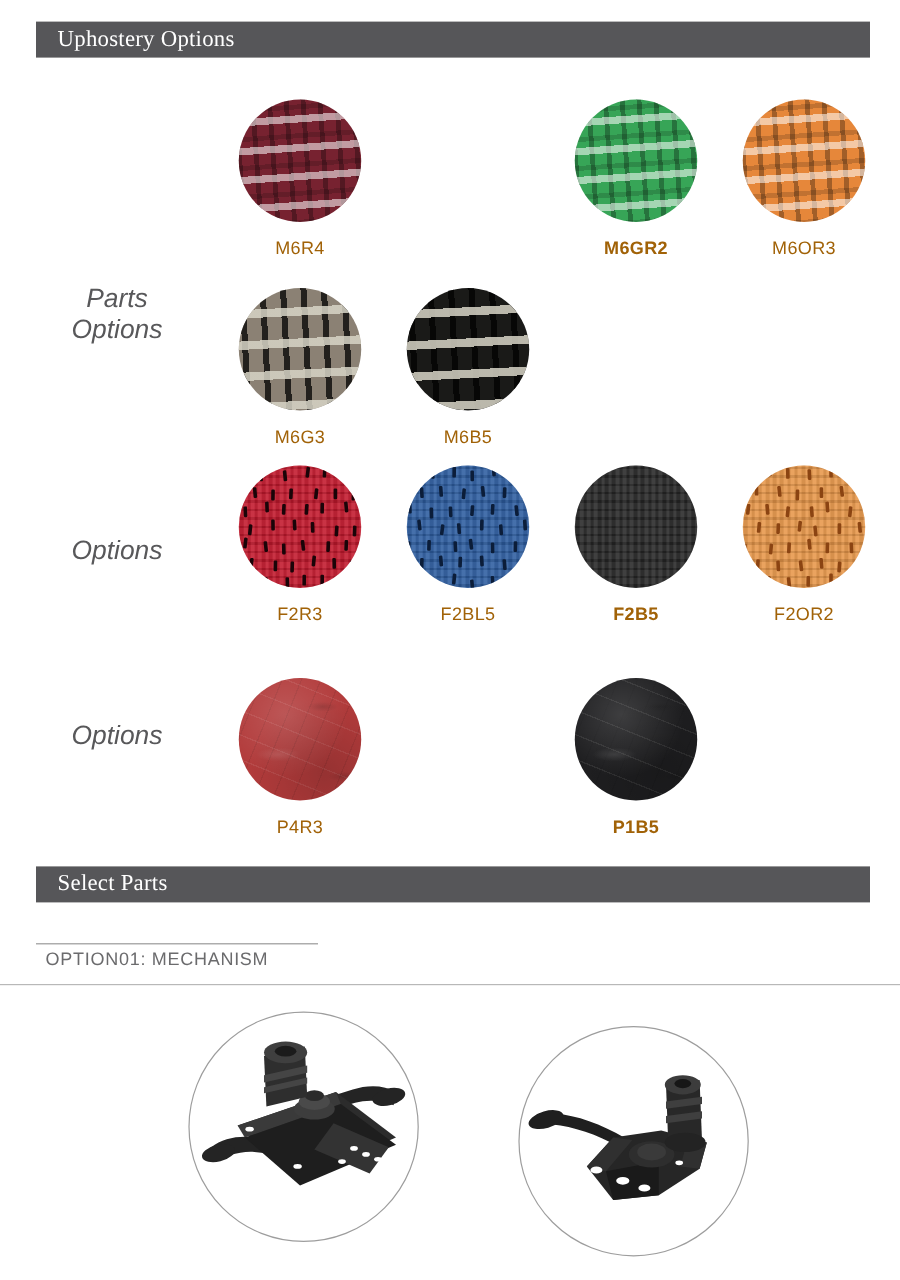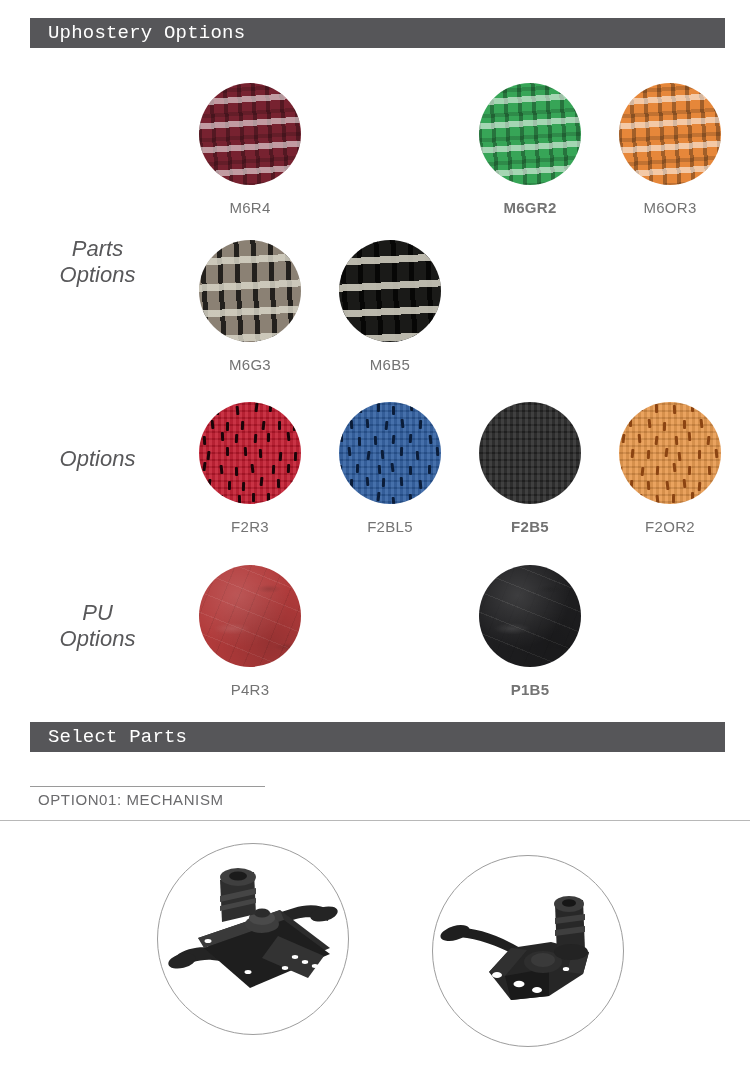--- a/index.html
+++ b/index.html
@@ -24,21 +24,21 @@
     background: #565659;
     display: flex;
     align-items: center;
   }
   .section-bar .bar-label {
     color: #ffffff;
     font-size: 19px;
     font-weight: 400;
     letter-spacing: 0.2px;
     padding-left: 18px;
-    font-family: Liberation Mono, monospace;
+    font-family: Liberation Serif, serif;
   }
   #bar-upholstery { top: 18px; }
   #bar-select-parts { top: 722px; }
 
   
   .cat-label {
     position: absolute;
     left: 20px;
     width: 155px;
     text-align: center;
@@ -54,21 +54,21 @@
 
   
   .swatch-row {
     position: absolute;
     left: 180px;
     width: 560px;
     height: 140px;
   }
   #row-mesh-1   { top: 83px; }
   #row-mesh-2   { top: 240px; }
-  #row-fabric   { top: 402px; }
+  #row-fabric   { top: 388px; }
   #row-pu       { top: 565px; }
 
   .swatch-cell {
     position: absolute;
     width: 140px;
     top: 0;
     text-align: center;
   }
   .swatch-cell.col0 { left: 0px; }
   .swatch-cell.col1 { left: 140px; }
@@ -80,21 +80,21 @@
     height: 102px;
     border-radius: 50%;
     margin: 0 auto;
     position: relative;
     overflow: hidden;
   }
   .swatch-caption {
     display: block;
     margin-top: 14px;
     font-size: 15px;
-    color: #737373;
+    color: #a16207;
     font-family: "Liberation Sans", sans-serif;
     letter-spacing: 0.3px;
   }
 
   
   .tex-mesh::before {
     content: "";
     position: absolute;
     inset: -20%;
     background-image:
@@ -277,21 +277,20 @@
 </div>
 
 <div class="cat-label" id="cat-mesh">
   <div>Parts</div>
   <div>Options</div>
 </div>
 <div class="cat-label" id="cat-fabric">
   <div>Options</div>
 </div>
 <div class="cat-label" id="cat-pu">
-  <div>PU</div>
   <div>Options</div>
 </div>
 
 <div class="swatch-row" id="row-mesh-1">
 
   <div class="swatch-cell col0">
     <div class="swatch-disc tex-mesh" style="background-color: rgb(119, 34, 48);"></div>
     <span class="swatch-caption">M6R4</span>
   </div>
 

